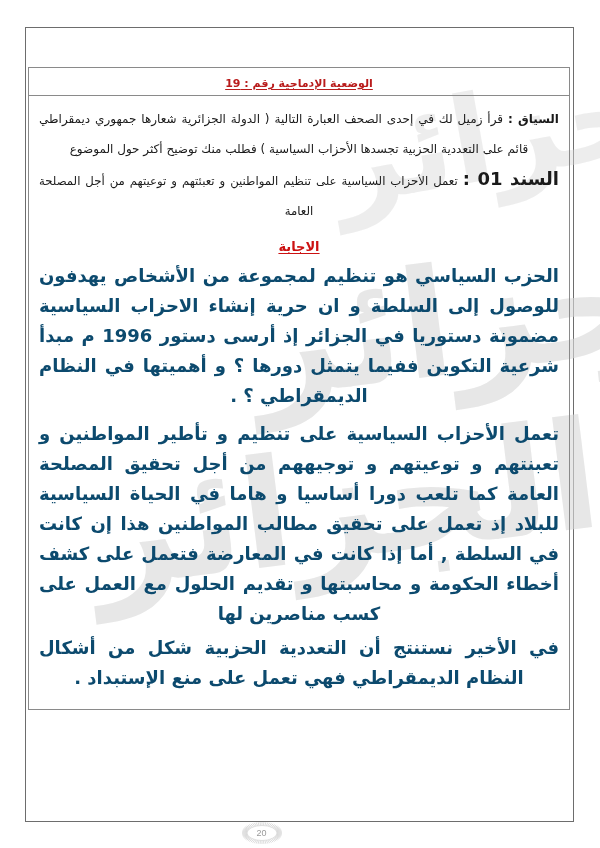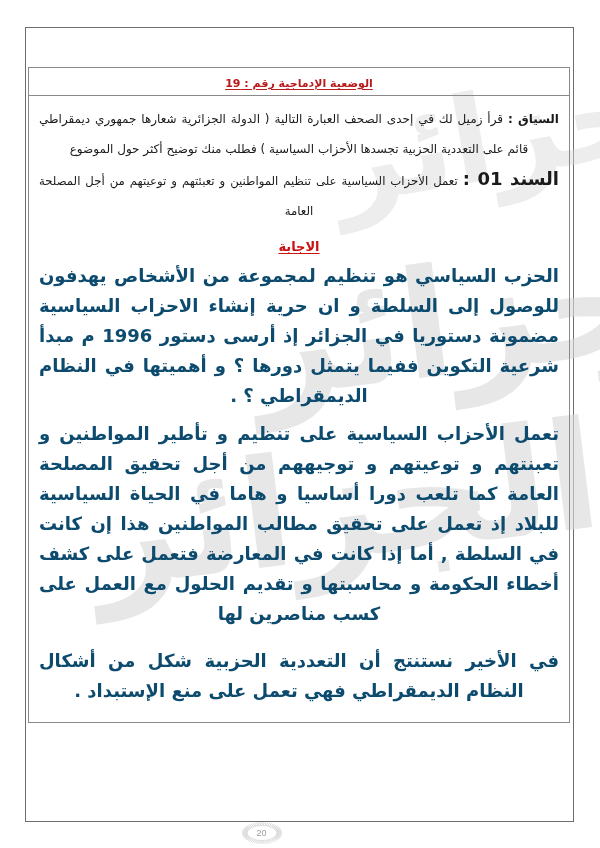--- a/index.html
+++ b/index.html
@@ -169,21 +169,21 @@
     font-weight: bold;
     font-size: 18px;
     line-height: 30px;
     direction: rtl;
     text-align: justify;
     text-align-last: center;
     color: #0c4a6e;
     margin: 0 0 2px 0;
   }
   .answer-para.p2 { margin-top: 8px; }
-  .answer-para.p3 { margin-top: 17px; }
+  .answer-para.p3 { margin-top: 4px; }
 
   
   #footer {
     position: absolute;
     left: 0;
     top: 818px;
     width: 523px;
     height: 30px;
     z-index: 4;
   }

